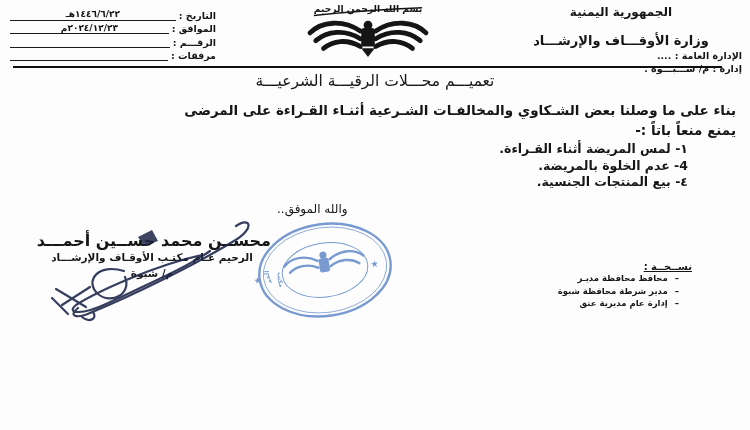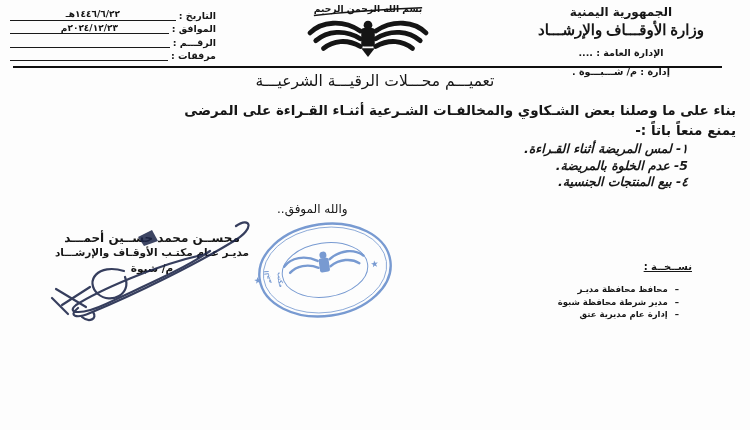--- a/index.html
+++ b/index.html
@@ -3,55 +3,55 @@
 <meta charset="utf-8">
 <style>
   * { margin:0; padding:0; box-sizing:border-box; }
   :root { --ink:#161616; --stamp:#5b85c8; --pen:#1b2448; }
   body { background:#e9e9e9; font-family:"DejaVu Sans", sans-serif; color:var(--ink); }
   .page { position:relative; width:750px; height:430px; background:#fdfdfd; overflow:hidden; direction:rtl; margin:0 auto; }
 
   
   .hdr-right { position:absolute; top:5px; right:8px; width:242px; text-align:center; font-weight:bold; }
   .hdr-right .country  { font-size:12px; letter-spacing:1px; }
-  .hdr-right .ministry { font-size:15px; margin-top:2px;font-family:Liberation Serif, serif; }
-  .hdr-right .small    { font-size:9.5px; margin-top:8px; }
+  .hdr-right .ministry { font-size:13px; margin-top:14px; }
+  .hdr-right .small    { font-size:9.5px; text-align:right; margin-top:2px; }
 
   
   .hdr-left { position:absolute; top:8px; left:10px; width:206px; direction:rtl; }
   .f-row  { display:flex; align-items:flex-end; height:12.5px; margin-bottom:1px; font-weight:bold; }
   .f-label{ font-size:9.5px; white-space:nowrap; padding-left:3px; }
   .f-line { flex:1; border-bottom:1.4px solid #1a1a1a; text-align:center; font-size:9px; line-height:1.15; }
 
   
   .emblem { position:absolute; top:1px; left:299px; width:138px; height:58px; }
 
   .rule-line { position:absolute; top:66px; left:13px; right:28px; height:2px; background:#101010; }
 
   .doc-title { position:absolute; top:72px; left:0; width:100%; text-align:center; font-size:15.5px; font-weight:normal; }
 
   .body-text { position:absolute; top:101px; right:14px; left:14px; font-size:13.5px; font-weight:bold; line-height:1.45; text-align:right; }
 
   .rules { position:absolute; top:141px; right:62px; left:20px; list-style:none; font-size:12.5px; font-weight:bold; }
-  .rules li { line-height:16.5px; text-align:right;font-style:italic; }
+  .rules li { line-height:16.5px; text-align:right; }
 
   .closing { position:absolute; top:202px; left:277px; font-size:12px; font-weight:normal; direction:rtl; }
 
   
   .sig-block { position:absolute; top:231px; left:33px; width:238px; text-align:center; font-weight:bold; direction:rtl; }
-  .sig-name   { font-size:12px; }
+  .sig-name   { font-size:16px;text-align:right; }
   .sig-role   { font-size:10.5px; margin-top:1px; }
   .sig-branch { font-size:10.5px; margin-top:4px; }
   .sig-ink { position:absolute; top:219px; left:26px; width:248px; height:110px; pointer-events:none; }
 
   .stamp { position:absolute; top:218px; left:253px; width:144px; height:104px; opacity:.82; }
 
   
   .copies { position:absolute; top:261px; right:58px; width:142px; direction:rtl; font-weight:bold; }
-  .copies-header { font-size:10px; text-decoration:underline; margin-bottom:11px; }
+  .copies-header { font-size:10px; text-decoration:underline; margin-bottom:0; }
   .copy-row { display:flex; gap:7px; font-size:8.5px; line-height:12.5px; padding-right:13px; }
   .copy-dash { flex:0 0 auto; }
 </style>
 </head>
 <body>
 
 <div class="page">
 
   <div class="hdr-right">
     <div class="country">الجمهورية اليمنية</div>
@@ -99,29 +99,29 @@
 
   <div class="doc-title">تعميـــم محـــلات الرقيـــة الشرعيـــة</div>
 
   <div class="body-text">
     <div>بناء على ما وصلنا بعض الشـكاوي والمخالفـات الشـرعية أثنـاء القـراءة على المرضى</div>
     <div>يمنع منعاً باتاً :-</div>
   </div>
 
   <ul class="rules">
     <li>١- لمس المريضة أثناء القـراءة.</li>
-    <li>5- عدم الخلوة بالمريضة.</li>
+    <li>4- عدم الخلوة بالمريضة.</li>
     <li>٤-  بيع المنتجات الجنسية.</li>
   </ul>
 
   <div class="closing">والله الموفق..</div>
 
   <div class="sig-block">
     <div class="sig-name">محســن محمد حســين أحمـــد</div>
-    <div class="sig-role">مديـر عـام مكتـب الأوقـاف والإرشـــاد</div>
+    <div class="sig-role">الرحيم عـام مكتـب الأوقـاف والإرشـــاد</div>
     <div class="sig-branch">م/ شبوة</div>
   </div>
 
   <svg class="sig-ink" viewBox="0 0 248 110" aria-hidden="true">
     <g stroke="#1b2448" stroke-width="2.2" fill="none" stroke-linecap="round" opacity="0.88">
       <path d="M210,7 C224,-3 230,9 208,22 C172,44 112,74 64,94 C50,100 42,97 52,89"></path>
       <path d="M176,36 C130,46 72,72 50,86 C40,94 54,97 80,85 C122,65 158,50 184,32"></path>
       <path d="M98,52 C72,44 58,62 72,75 C85,86 106,75 99,58"></path>
       <path d="M30,70 L60,88"></path>
       <path d="M36,86 L64,68"></path>

